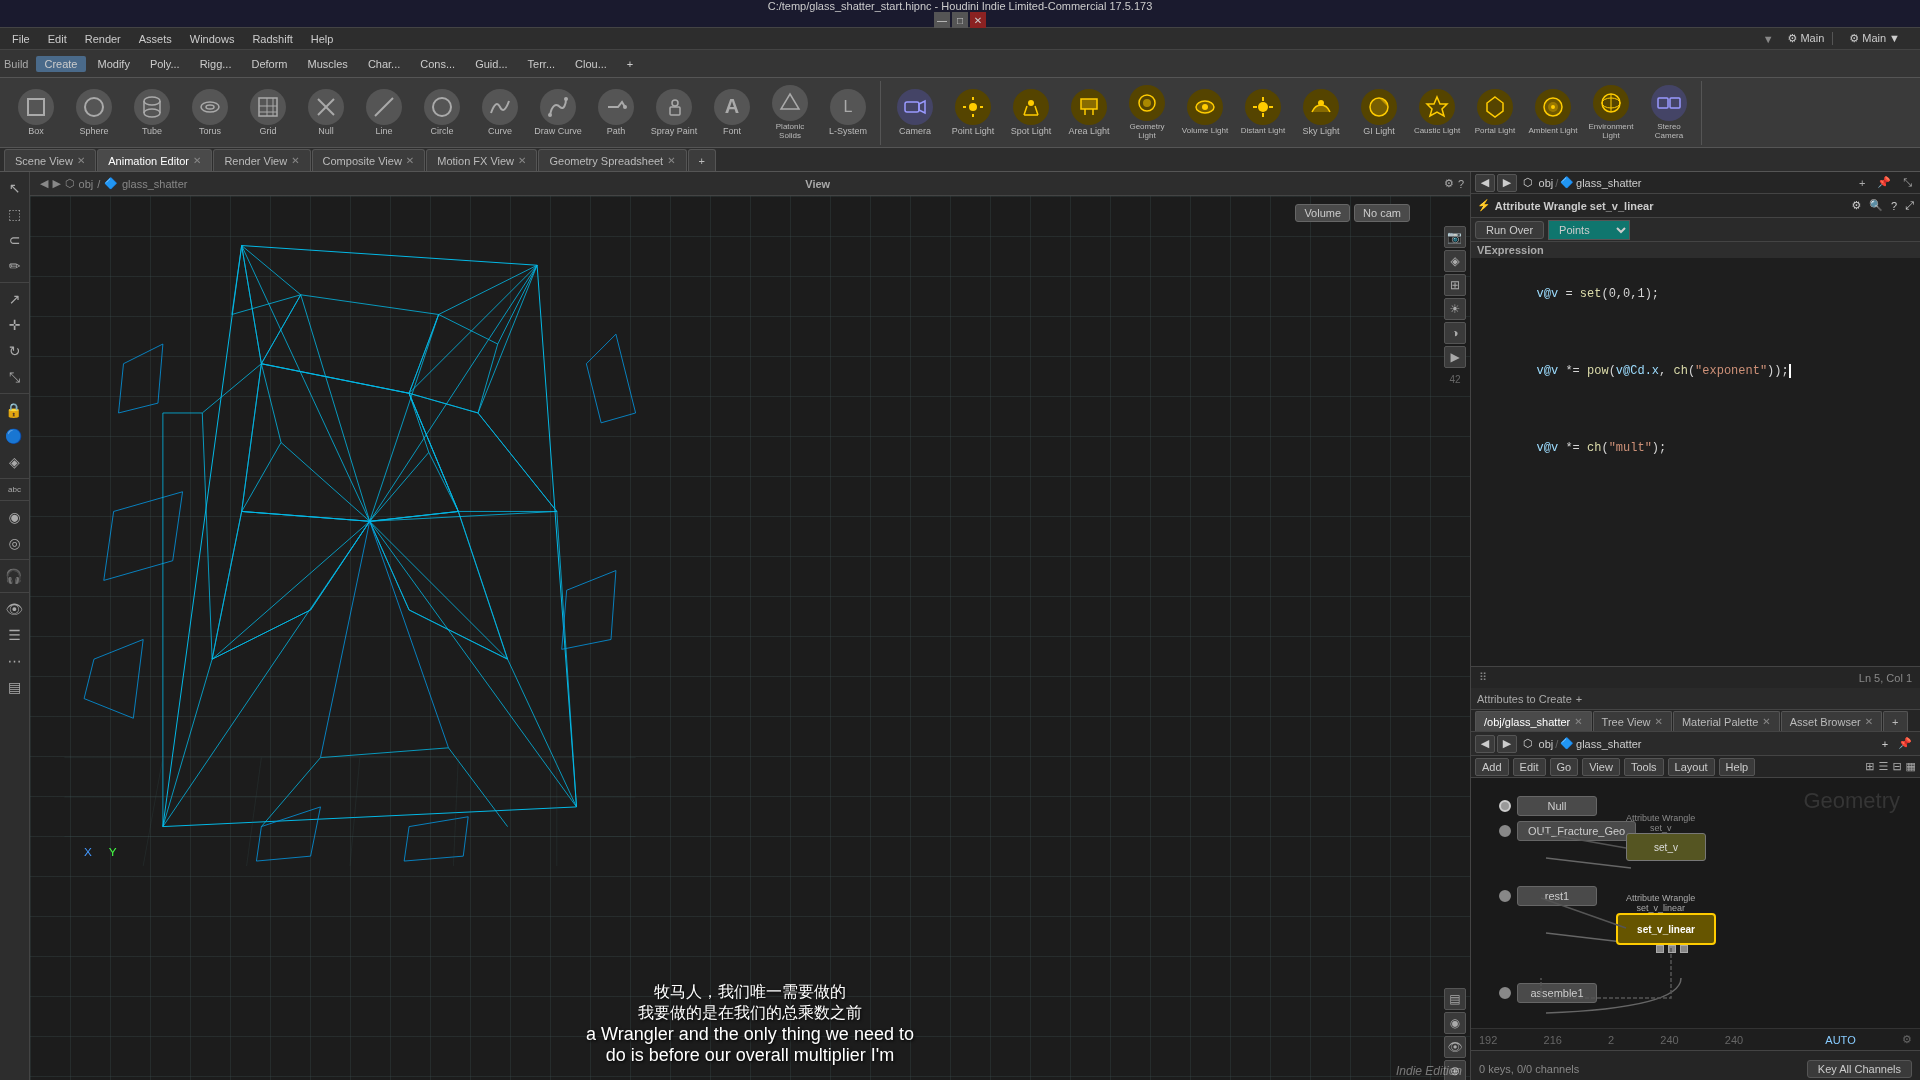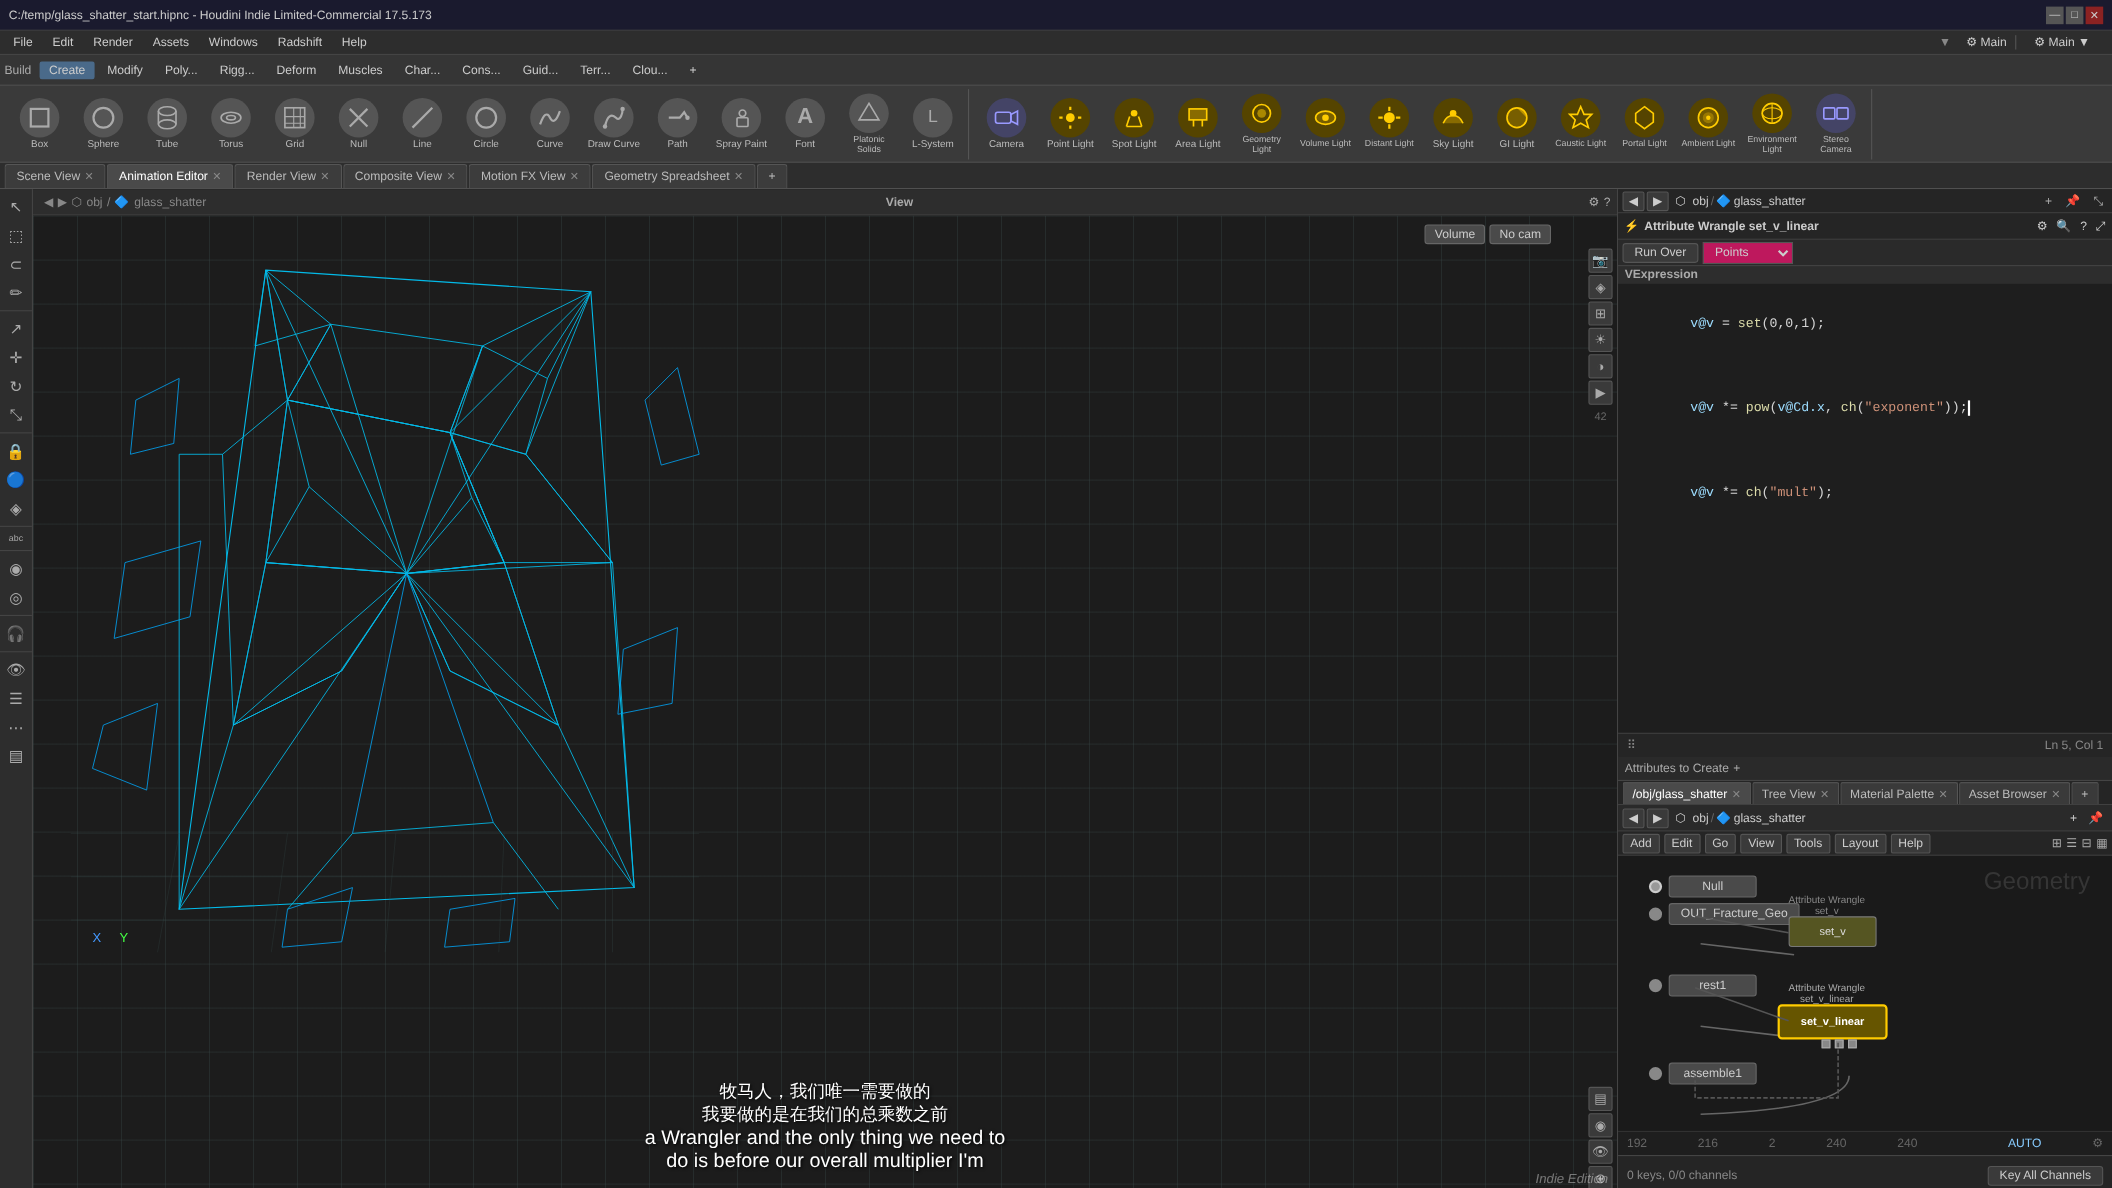--- a/index.html
+++ b/index.html
@@ -15,20 +15,21 @@
 
     
     #title-bar {
       background: #1a1a2e;
       height: 28px;
       display: flex;
       align-items: center;
       padding: 0 8px;
       justify-content: space-between;
       border-bottom: 1px solid #444;
+      flex-direction: column;
     }
     #title-bar .win-controls { display: flex; gap: 2px; }
     #title-bar .win-btn {
       width: 16px; height: 16px;
       background: #555;
       border: none;
       color: #ccc;
       cursor: pointer;
       font-size: 10px;
       display: flex; align-items: center; justify-content: center;
@@ -284,21 +285,21 @@
       padding: 2px 10px;
       background: #3a3a3a;
       border: 1px solid #555;
       color: #ccc;
       font-size: 11px;
       cursor: pointer;
       border-radius: 3px;
     }
 
     .run-over-select {
-      background: #be185d;
+      background: #0f766e;
       border: 1px solid #555;
       color: #ccc;
       padding: 2px 6px;
       font-size: 11px;
       cursor: pointer;
     }
 
     #vexpression-label {
       padding: 2px 6px;
       color: #aaa;
@@ -1228,21 +1229,21 @@
         </div>
 
         <div style="position:absolute; left:155px; top:115px;">
           <div style="color:#aaa; font-size:9px; text-align:center;">Attribute Wrangle</div>
           <div style="color:#aaa; font-size:9px; text-align:center;">set_v_linear</div>
         </div>
         <div style="position:absolute; left:145px; top:135px; width:100px; height:32px; background:#665500; border:2px solid #ffcc00; border-radius:4px; display:flex; align-items:center; justify-content:center;">
           <span style="font-size:10px; color:#fff; font-weight:bold;">set_v_linear</span>
         </div>
 
-        <div class="node" style="left:20px; top:185px;">
+        <div class="node" style="left:20px; top:202px;">
           <div class="node-dot active" style="background:#888;"></div>
           <div class="node-box">assemble1</div>
         </div>
 
         <div style="position:absolute; left:185px; top:167px; display:flex; gap:4px;">
           <div style="width:8px; height:8px; background:#888; border-radius:50; border:1px solid #aaa;"></div>
           <div style="width:8px; height:8px; background:#888; border-radius:50; border:1px solid #aaa;"></div>
           <div style="width:8px; height:8px; background:#888; border-radius:50; border:1px solid #aaa;"></div>
         </div>
 

